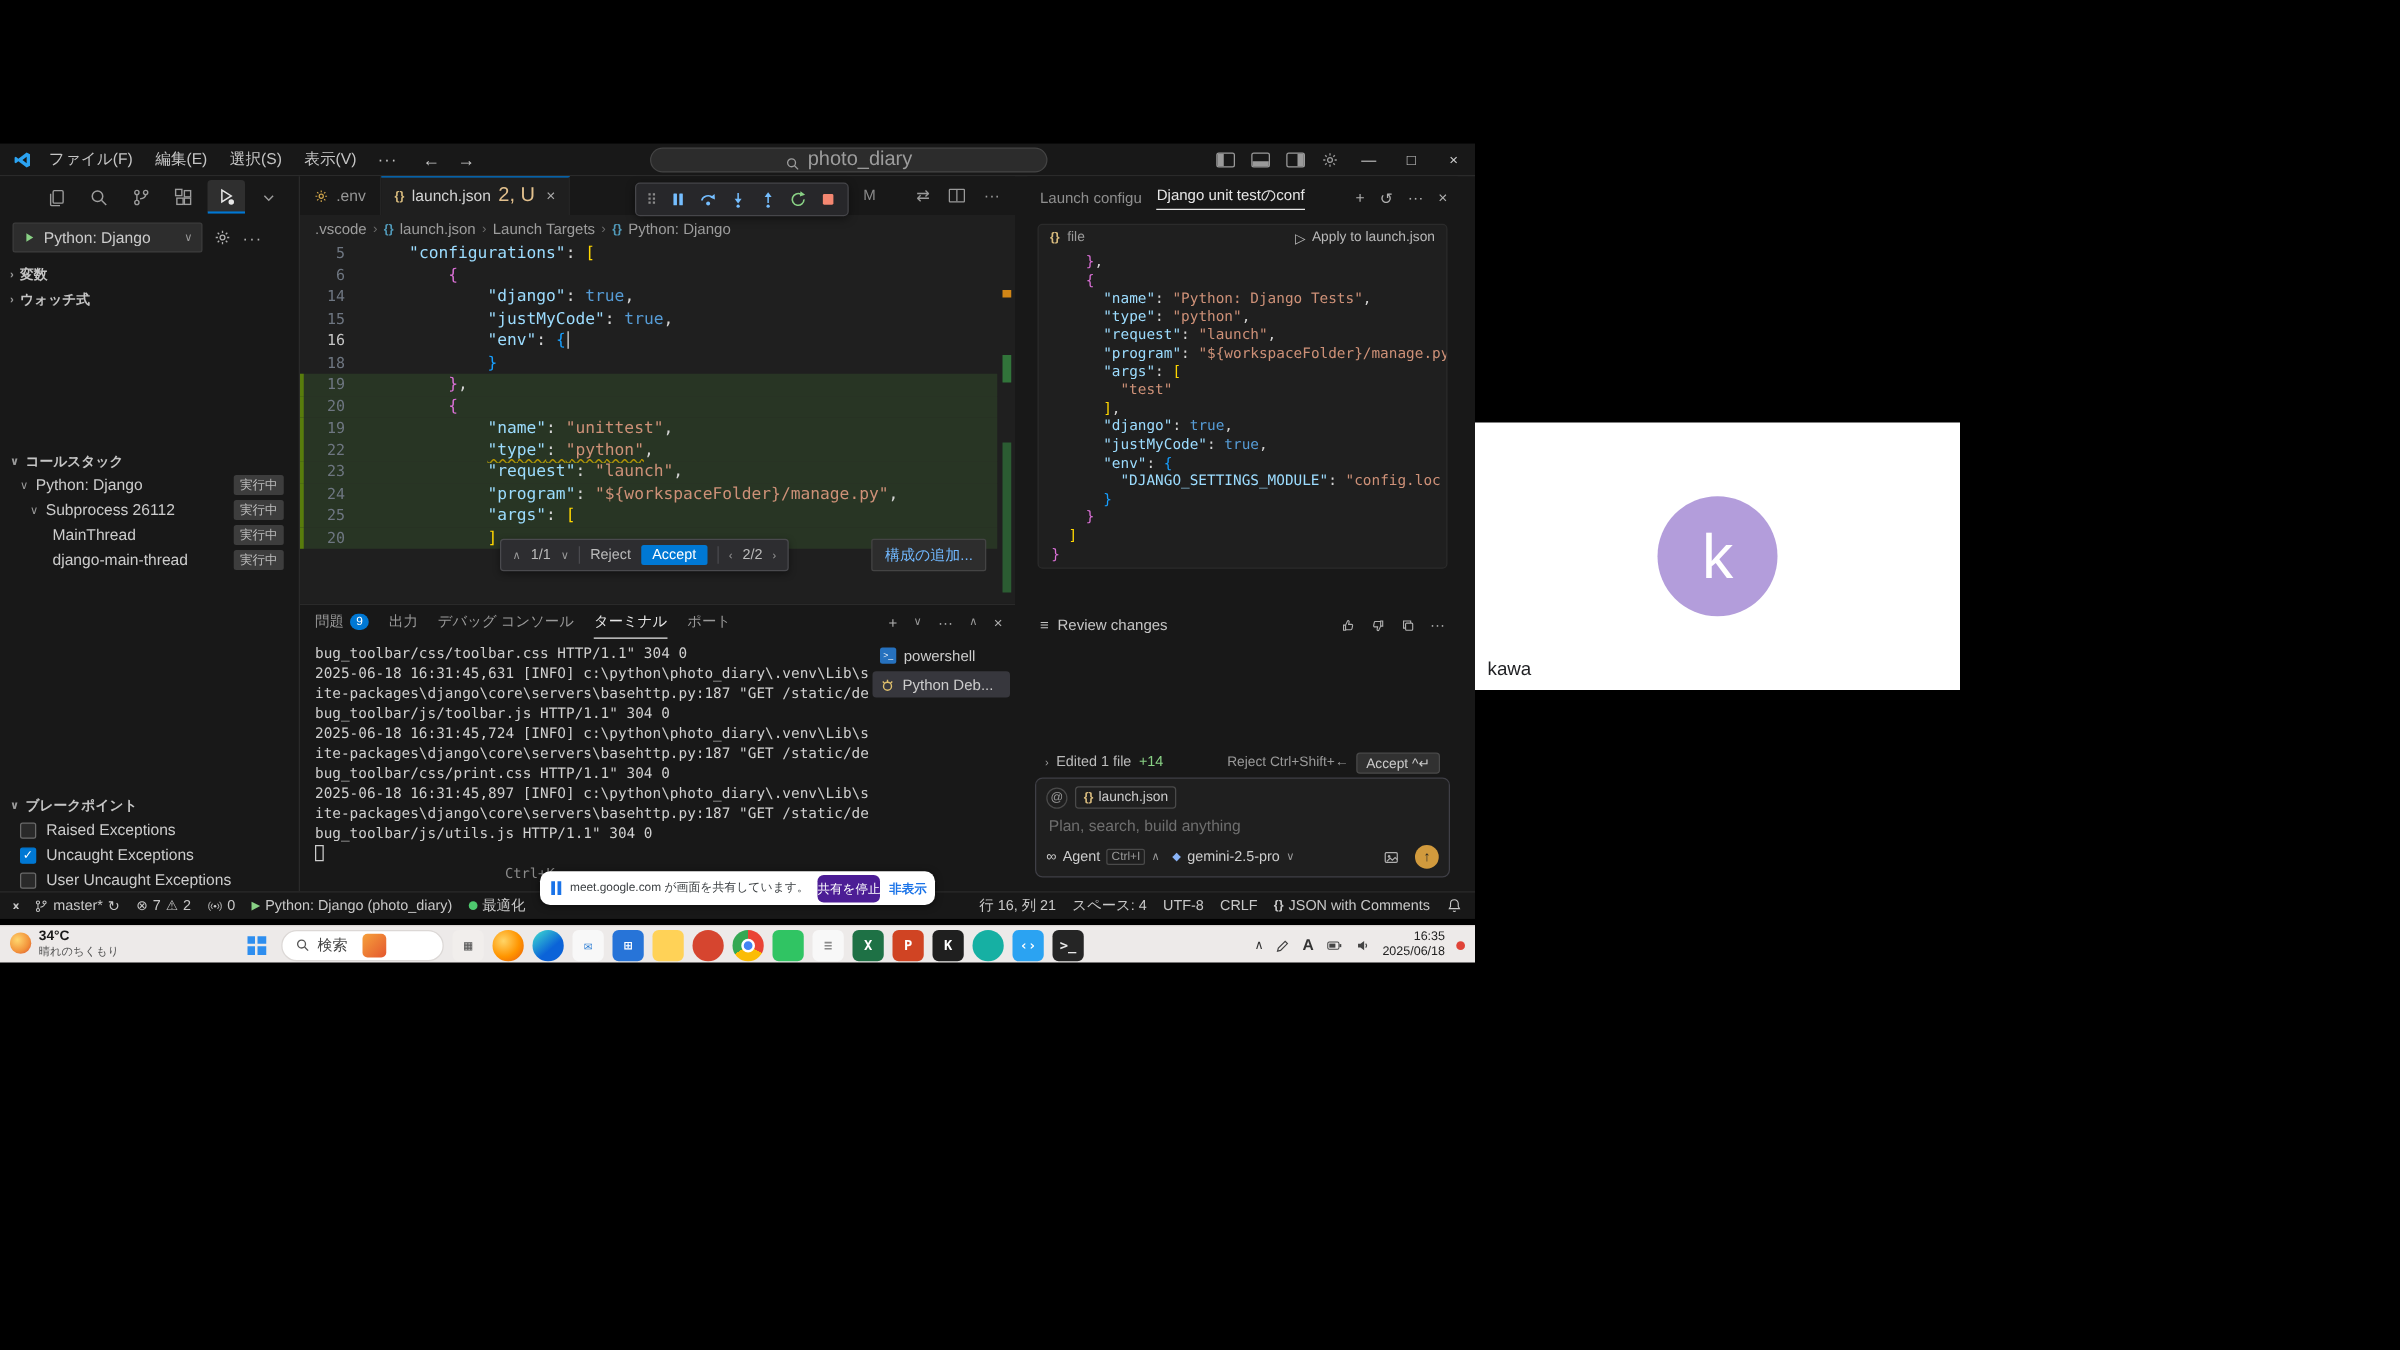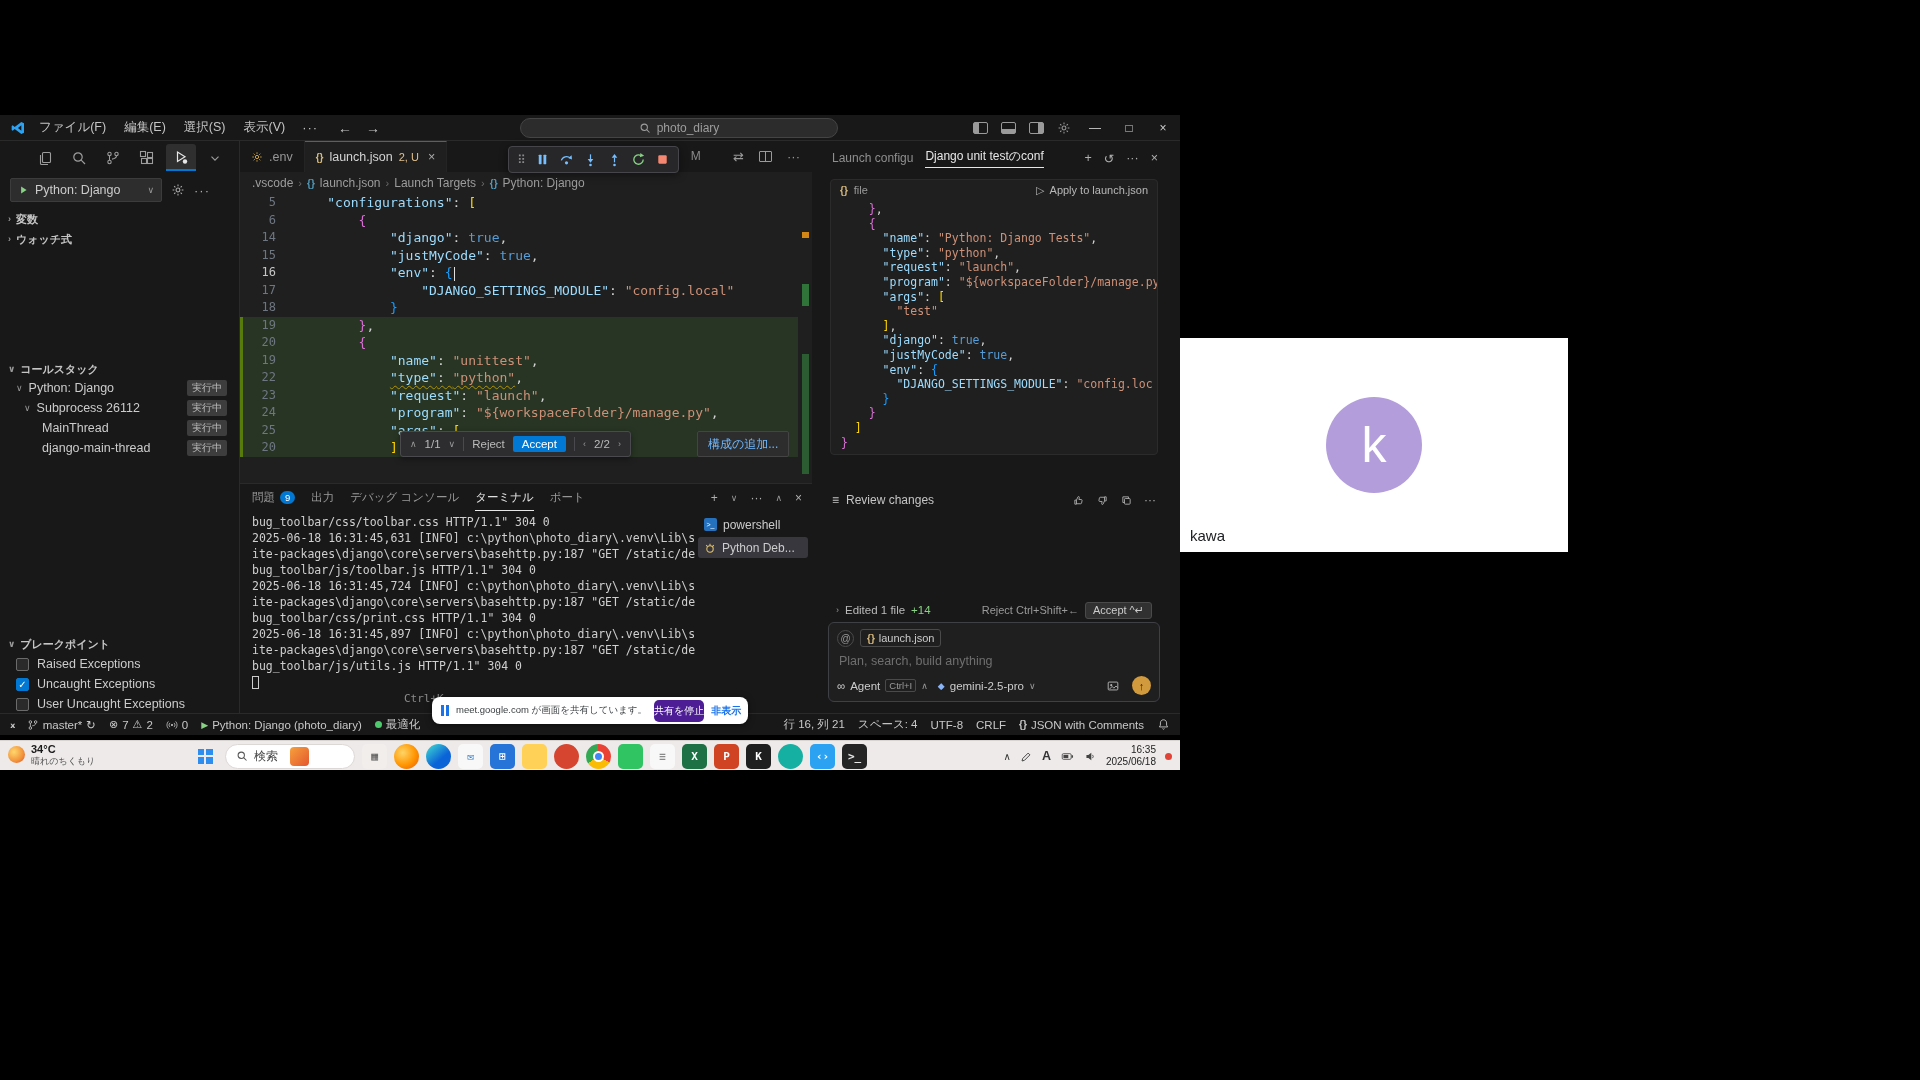--- a/index.html
+++ b/index.html
@@ -12,21 +12,21 @@
   
   .vscode{position:absolute;left:0;top:115px;width:1180px;height:620px;background:#181818;font-size:13px}
 
   
   .titlebar{position:absolute;left:0;top:0;width:100%;height:26px;background:#181818;border-bottom:1px solid #2a2a2a;display:flex;align-items:center}
   .vslogo{margin:0 4px 0 10px}
   .menus{display:flex}
   .menus span{padding:0 9px;font-size:12.5px;color:#c5c5c5}
   .menu-more{color:#c5c5c5;padding:0 8px;letter-spacing:1px}
   .navar{position:absolute;left:338px;display:flex;gap:14px;font-size:14px;color:#c5c5c5}
-  .cmdc{position:absolute;left:520px;top:3px;width:318px;height:20px;background:#2c2c2c;border:1px solid #444;border-radius:11px;display:flex;align-items:center;justify-content:center;gap:6px;color:#9d9d9d;font-size:12px}
+  .cmdc{position:absolute;left:520px;top:3px;width:318px;height:20px;background:#2c2c2c;border:1px solid #444;border-radius:11px;display:flex;align-items:flex-end;justify-content:center;gap:6px;color:#9d9d9d;font-size:16px}
   .layic{position:absolute;left:973px;top:0;height:26px;display:flex;gap:13px;align-items:center;color:#9a9a9a}
   .lic{width:15px;height:12px;border:1px solid #9a9a9a;border-radius:2px;position:relative}
   .lic.l::before{content:"";position:absolute;left:0;top:0;bottom:0;width:5px;background:#9a9a9a}
   .lic.b::before{content:"";position:absolute;left:0;right:0;bottom:0;height:4px;background:#9a9a9a}
   .lic.r::before{content:"";position:absolute;right:0;top:0;bottom:0;width:5px;background:#9a9a9a}
   .winc{position:absolute;right:0;top:0;height:26px;display:flex}
   .winc span{width:34px;display:flex;align-items:center;justify-content:center;font-size:12px;color:#ccc}
 
   
   #sidebar{position:absolute;left:0;top:26px;width:240px;height:572px;background:#181818;border-right:1px solid #2a2a2a;overflow:hidden}
@@ -43,21 +43,21 @@
   .badge{position:absolute;right:12px;background:#3d3d3d;border-radius:2px;font-size:10px;color:#bdbdbd;padding:1px 5px}
   .bprow{position:absolute;left:16px;height:20px;display:flex;align-items:center;gap:8px;font-size:12.5px;color:#ccc}
   .cb{width:13px;height:13px;border:1px solid #6b6b6b;border-radius:2px;background:#2a2a2a;font-size:10px;display:flex;align-items:center;justify-content:center;color:#fff}
   .cb.on{background:#0078d4;border-color:#0078d4}
 
   
   .egroup{position:absolute;left:240px;top:26px;width:572px;height:342px;background:#1f1f1f}
   .tabbar{position:absolute;top:0;left:0;right:0;height:31px;background:#181818;display:flex}
   .tab{display:flex;align-items:center;gap:6px;padding:0 11px;font-size:12.5px;color:#969696;background:#181818;border-right:1px solid #242424}
   .tab.on{background:#1f1f1f;color:#d4d4d4;border-top:1px solid #0078d4}
-  .tbadge{color:#e2c08d;font-size:11px}
+  .tbadge{color:#e2c08d;font-size:16px}
   .tclose{color:#aaa;margin-left:3px}
   .gearic{color:#cfa44a}
   .brc{color:#d7ba7d;font-size:10px;font-weight:bold}
   .tab-ovf{position:absolute;left:432px;top:8px;color:#8a8a8a;font-size:12px;letter-spacing:6px}
   .edact{position:absolute;right:12px;top:0;height:31px;display:flex;gap:15px;align-items:center;color:#9a9a9a;font-size:13px}
   .splitic{width:13px;height:11px;border:1px solid #9a9a9a;border-radius:1px;position:relative}
   .splitic::before{content:"";position:absolute;left:5px;top:0;bottom:0;width:1px;background:#9a9a9a}
   .dtoolbar{position:absolute;left:268px;top:5px;height:27px;background:#27272a;border:1px solid #46464a;border-radius:4px;display:flex;align-items:center;gap:9px;padding:0 8px;box-shadow:0 2px 8px rgba(0,0,0,.45);z-index:6}
   .grip{color:#8a8a8a;font-size:12px}
   #crumbs{position:absolute;top:31px;left:12px;height:22px;display:flex;align-items:center;gap:5px;font-size:12px;color:#9d9d9d;white-space:nowrap}
@@ -423,24 +423,20 @@
           </div>
           <div class="cl">
             <div class="gut">15</div>
             <div class="ct" style="padding-left: 12ch;"><span class="key">"justMyCode"</span><span class="pun">: </span><span class="bool">true</span><span class="pun">,</span></div>
           </div>
           <div class="cl">
             <div class="gut on">16</div>
             <div class="ct" style="padding-left: 12ch;"><span class="key">"env"</span><span class="pun">: </span><span class="b3">{</span><span class="caret"></span></div>
           </div>
           <div class="cl">
-            <div class="gut">17</div>
-            <div class="ct" style="padding-left: 16ch;"><span class="key">"DJANGO_SETTINGS_MODULE"</span><span class="pun">: </span><span class="str">"config.local"</span></div>
-          </div>
-          <div class="cl">
             <div class="gut">18</div>
             <div class="ct" style="padding-left: 12ch;"><span class="b3">}</span></div>
           </div>
           <div class="cl added">
             <div class="gut">19</div>
             <div class="ct" style="padding-left: 8ch;"><span class="b2">}</span><span class="pun">,</span></div>
           </div>
           <div class="cl added">
             <div class="gut">20</div>
             <div class="ct" style="padding-left: 8ch;"><span class="b2">{</span></div>

